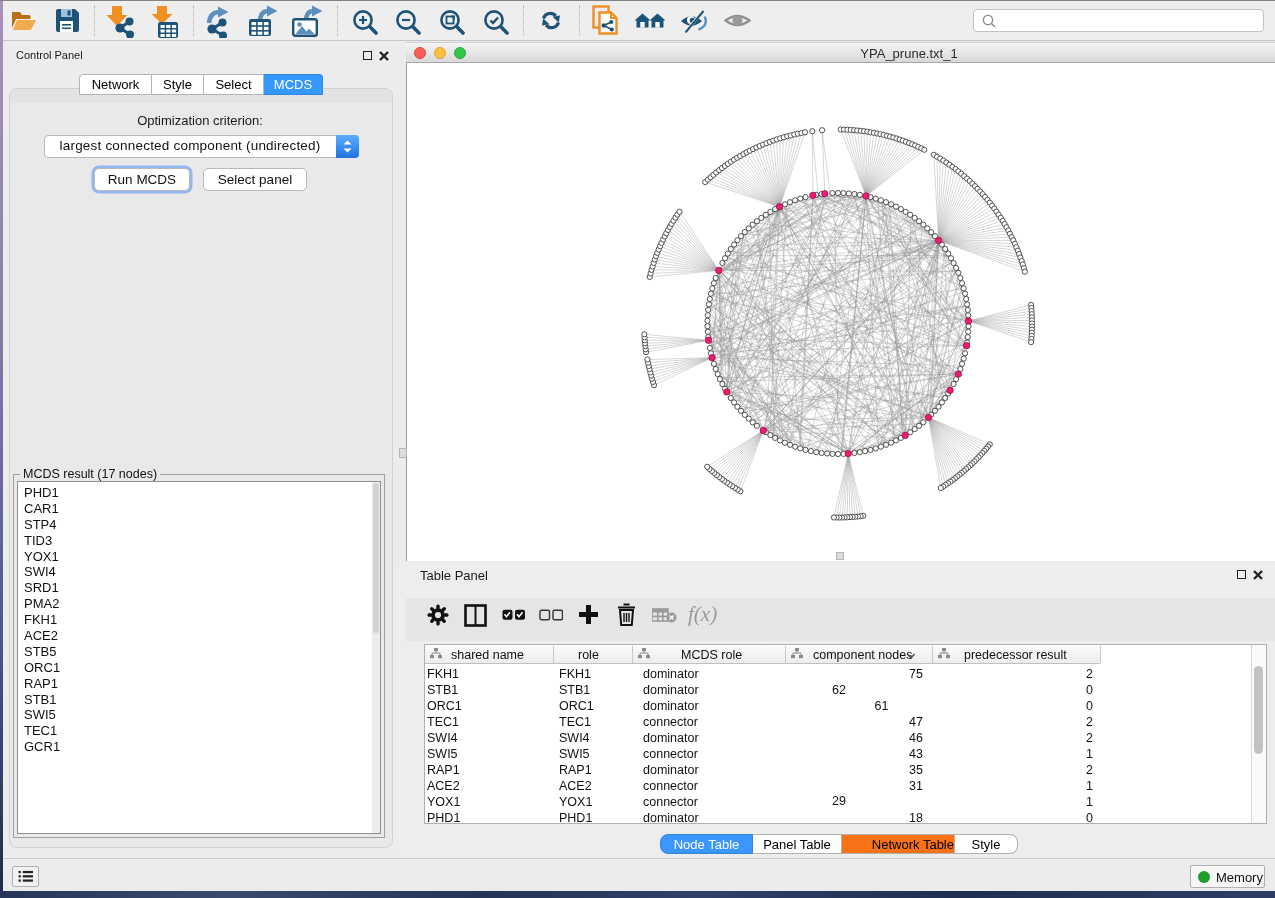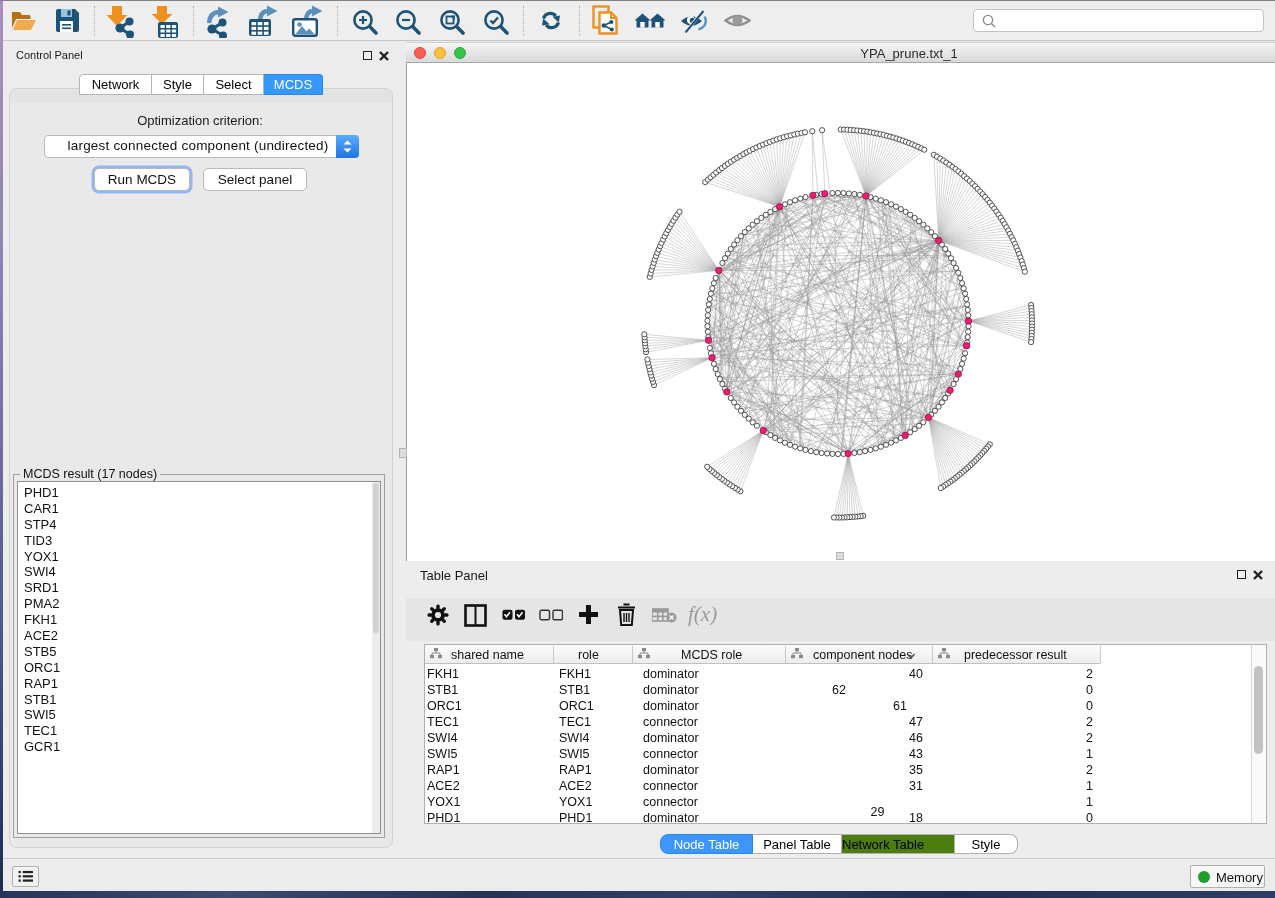--- a/index.html
+++ b/index.html
@@ -160,21 +160,21 @@
 <div class="abs" style="left:79px;top:74px;height:21px;display:flex;font-size:13px">
 <div style="width:73px;background:#fff;border:1px solid #b4b4b4;border-radius:4px 0 0 0;text-align:center;line-height:20px">Network</div>
 <div style="width:52px;background:#fff;border:1px solid #b4b4b4;border-left:none;text-align:center;line-height:20px">Style</div>
 <div style="width:60px;background:#fff;border:1px solid #b4b4b4;border-left:none;text-align:center;line-height:20px">Select</div>
 <div style="width:59px;background:#3598fc;border:1px solid #2f87e4;border-left:none;border-radius:0 4px 0 0;text-align:center;line-height:20px;color:#fff">MCDS</div>
 </div>
 
 <div class="abs" style="left:0;top:113px;width:400px;text-align:center;font-size:13px;color:#1a1a1a">Optimization criterion:</div>
 
 <div class="abs" style="left:44px;top:135px;width:315px;height:23px;background:#fff;border:1px solid #b9b9b9;border-radius:4px"></div>
-<div class="abs" style="left:52px;top:138px;width:292px;text-align:center;font-size:13.5px;letter-spacing:0.2px;color:#111">largest connected component (undirected)</div>
+<div class="abs" style="left:44px;top:138px;width:292px;text-align:center;font-size:13.5px;letter-spacing:0.2px;color:#111">largest connected component (undirected)</div>
 <div class="abs" style="left:336px;top:135px;width:23px;height:23px;background:linear-gradient(#5aacfe,#2173e0);border-radius:0 4px 4px 0"></div>
 <svg class="abs" style="left:341px;top:139px" width="13" height="15" viewBox="0 0 13 15">
 <path d="M2.5 5.5 L6.5 1.5 L10.5 5.5 Z" fill="#fff"></path>
 <path d="M2.5 9.5 L6.5 13.5 L10.5 9.5 Z" fill="#fff"></path>
   </svg>
 
 <div class="abs" style="left:94px;top:168px;width:96px;height:23px;background:#fff;border:1px solid #b9b9b9;border-radius:5px;box-shadow:0 0 0 2.5px rgba(90,150,250,.6);font-size:13.5px;text-align:center;line-height:21px;color:#111">Run MCDS</div>
 <div class="abs" style="left:203px;top:168px;width:104px;height:23px;background:#fff;border:1px solid #b9b9b9;border-radius:5px;font-size:13.5px;text-align:center;line-height:21px;color:#111">Select panel</div>
 
 <div class="abs" style="left:13px;top:474px;width:372px;height:364px;border:1px solid #a0a0a0"></div>
@@ -1259,35 +1259,35 @@
 <div class="abs" style="left:681px;top:648px;font-size:12.5px;color:#111">MCDS role</div>
 <div class="abs" style="left:813px;top:648px;font-size:12.5px;color:#111">component nodes</div>
 <svg class="abs" style="left:906px;top:652px" width="10" height="8" viewBox="0 0 10 8">
     <path d="M1.5 2 L5 6 L8.5 2" fill="none" stroke="#555" stroke-width="1.6"></path>
   </svg>
 <div class="abs" style="left:964px;top:648px;font-size:12.5px;color:#111">predecessor result</div>
 <div style="position:absolute;left:424px;top:665.5px;width:827px;height:16.1px;font-size:12.5px;color:#111">
     <span style="position:absolute;left:3px;top:1px">FKH1</span>
     <span style="position:absolute;left:135px;top:1px">FKH1</span>
     <span style="position:absolute;left:219px;top:1px">dominator</span>
-    <span style="position:absolute;left:408px;top:1px;width:91px;text-align:right">40</span>
+    <span style="position:absolute;left:408px;top:1px;width:91px;text-align:right">75</span>
     <span style="position:absolute;left:558px;top:1px;width:111px;text-align:right">2</span>
   </div>
 <div style="position:absolute;left:424px;top:681.6px;width:827px;height:16.1px;font-size:12.5px;color:#111">
     <span style="position:absolute;left:3px;top:1px">STB1</span>
     <span style="position:absolute;left:135px;top:1px">STB1</span>
     <span style="position:absolute;left:219px;top:1px">dominator</span>
     <span style="position:absolute;left:408px;top:1px;width:91px;">62</span>
     <span style="position:absolute;left:558px;top:1px;width:111px;text-align:right">0</span>
   </div>
 <div style="position:absolute;left:424px;top:697.7px;width:827px;height:16.1px;font-size:12.5px;color:#111">
     <span style="position:absolute;left:3px;top:1px">ORC1</span>
     <span style="position:absolute;left:135px;top:1px">ORC1</span>
     <span style="position:absolute;left:219px;top:1px">dominator</span>
-    <span style="position:absolute;left:392px;top:1px;width:91px;text-align:right">61</span>
+    <span style="position:absolute;left:412px;top:1px;width:91px;text-align:center">61</span>
     <span style="position:absolute;left:558px;top:1px;width:111px;text-align:right">0</span>
   </div>
 <div style="position:absolute;left:424px;top:713.8px;width:827px;height:16.1px;font-size:12.5px;color:#111">
     <span style="position:absolute;left:3px;top:1px">TEC1</span>
     <span style="position:absolute;left:135px;top:1px">TEC1</span>
     <span style="position:absolute;left:219px;top:1px">connector</span>
     <span style="position:absolute;left:408px;top:1px;width:91px;text-align:right">47</span>
     <span style="position:absolute;left:558px;top:1px;width:111px;text-align:right">2</span>
   </div>
 <div style="position:absolute;left:424px;top:729.9px;width:827px;height:16.1px;font-size:12.5px;color:#111">
@@ -1315,37 +1315,37 @@
     <span style="position:absolute;left:3px;top:1px">ACE2</span>
     <span style="position:absolute;left:135px;top:1px">ACE2</span>
     <span style="position:absolute;left:219px;top:1px">connector</span>
     <span style="position:absolute;left:408px;top:1px;width:91px;text-align:right">31</span>
     <span style="position:absolute;left:558px;top:1px;width:111px;text-align:right">1</span>
   </div>
 <div style="position:absolute;left:424px;top:794.3px;width:827px;height:16.1px;font-size:12.5px;color:#111">
     <span style="position:absolute;left:3px;top:1px">YOX1</span>
     <span style="position:absolute;left:135px;top:1px">YOX1</span>
     <span style="position:absolute;left:219px;top:1px">connector</span>
-    <span style="position:absolute;left:408px;top:11px;width:91px;text-align:center">29</span>
+    <span style="position:absolute;left:408px;top:0;width:91px;text-align:left">29</span>
     <span style="position:absolute;left:558px;top:1px;width:111px;text-align:right">1</span>
   </div>
 <div style="position:absolute;left:424px;top:810.4px;width:827px;height:16.1px;font-size:12.5px;color:#111">
     <span style="position:absolute;left:3px;top:1px">PHD1</span>
     <span style="position:absolute;left:135px;top:1px">PHD1</span>
     <span style="position:absolute;left:219px;top:1px">dominator</span>
     <span style="position:absolute;left:408px;top:1px;width:91px;text-align:right">18</span>
     <span style="position:absolute;left:558px;top:1px;width:111px;text-align:right">0</span>
   </div>
 <div class="abs" style="left:1251px;top:645px;width:15px;height:178px;background:#fafafa;border-left:1px solid #d8d8d8"></div>
 <div class="abs" style="left:1254px;top:666px;width:9px;height:88px;background:#c2c2c2;border-radius:4.5px"></div>
 
 <div class="abs" style="left:660px;top:834px;height:20px;display:flex;font-size:13px">
 <div style="width:93px;background:#3b97fd;border:1px solid #2f87e4;border-radius:8px 0 0 8px;text-align:center;line-height:19px;color:#fff">Node Table</div>
 <div style="width:89px;background:#fff;border:1px solid #b1b1b1;border-left:none;text-align:center;line-height:19px">Panel Table</div>
-<div style="width:113px;background:#4d7c0f;border:1px solid #b1b1b1;border-left:none;text-align:left;line-height:19px">Network Table</div>
+<div style="width:113px;background:#f97316;border:1px solid #b1b1b1;border-left:none;text-align:right;line-height:19px">Network Table</div>
 <div style="width:63px;background:#fff;border:1px solid #b1b1b1;border-left:none;border-radius:0 8px 8px 0;text-align:center;line-height:19px">Style</div>
 </div>
 
 <div class="abs" style="left:3px;top:858px;width:1272px;height:33px;background:#ececec;border-top:1px solid #cdcdcd"></div>
 <div class="abs" style="left:12px;top:866px;width:27px;height:21px;background:#f2f2f2;border:1px solid #b0b0b0;border-radius:2px"></div>
 <svg class="abs" style="left:18px;top:870px" width="16" height="13" viewBox="0 0 16 14">
 <g fill="#222">
       <rect x="0" y="1" width="2.4" height="2.4"></rect>
       <rect x="0" y="5.6" width="2.4" height="2.4"></rect>
       <rect x="0" y="10.2" width="2.4" height="2.4"></rect>

